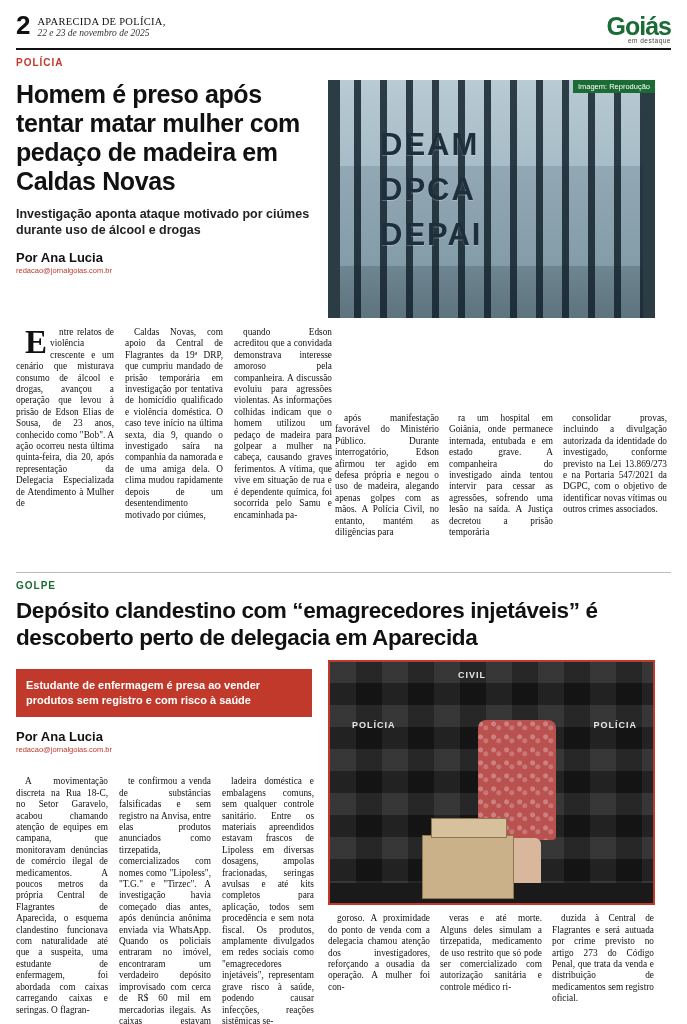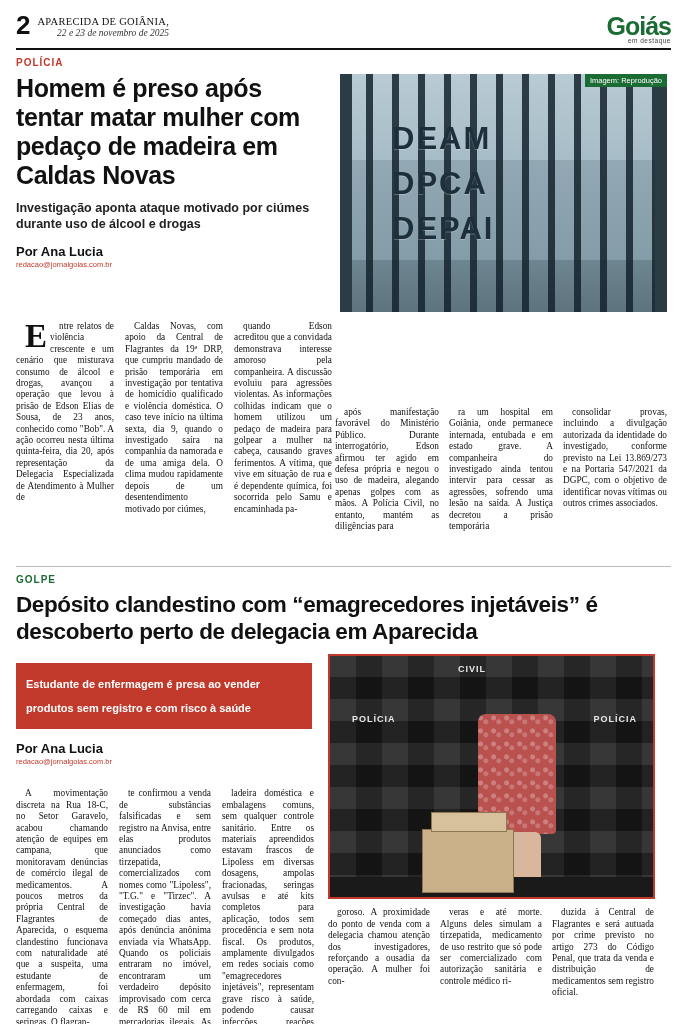--- a/index.html
+++ b/index.html
@@ -12,32 +12,32 @@
     overflow: hidden;
   }
   .page { position: relative; width:687px; height:1024px; padding: 14px 16px 8px 16px; }
 
   
   .masthead { display:flex; align-items:flex-start; justify-content:space-between; border-bottom:2px solid #111; padding-bottom:4px; }
   .mh-left { display:flex; align-items:flex-start; gap:7px; }
   .page-num { font-family:"Liberation Sans", sans-serif; font-weight:bold; font-size:26px; line-height:22px; color:#111; }
   .mh-txt { padding-top:2px; }
   .mh-title { font-family:"Liberation Serif", serif; font-size:10.5px; letter-spacing:.3px; color:#111; }
-  .mh-date { font-family:"Liberation Serif", serif; font-style:italic; font-size:9.5px; color:#333; margin-top:1px;text-align:right; }
+  .mh-date { font-family:"Liberation Serif", serif; font-style:italic; font-size:9.5px; color:#333; margin-top:1px; }
 
   .logo-top { display:flex; flex-direction:column; align-items:flex-end; }
   .logo-wordmark { font-family:"Liberation Sans", sans-serif; font-weight:bold; font-size:25px; letter-spacing:-1px; color:#1b6b34; line-height:24px; }
   .logo-sub { font-family:"Liberation Sans", sans-serif; font-size:6.5px; color:#444; letter-spacing:.5px; margin-top:-1px; }
 
   
   .kicker { font-family:"Liberation Sans", sans-serif; font-weight:bold; font-size:10px; color:#c0392b; letter-spacing:1px; margin-top:7px; }
   .kicker.green { color:#1b6b34; }
 
   
-  .story1 { display:flex; gap:24px; margin-top:6px; }
+  .story1 { display:flex; gap:12px; margin-top:12px; }
   .s1-left { width:300px; }
   .headline {
     font-family:"Liberation Sans", sans-serif; font-weight:bold;
     font-size:25px; line-height:29px; color:#111; letter-spacing:-.4px;
   }
   .subhead {
     font-family:"Liberation Sans", sans-serif; font-weight:bold;
     font-size:12.5px; line-height:16px; color:#222; margin-top:10px;
   }
   .byline { font-family:"Liberation Sans", sans-serif; font-weight:bold; font-size:13px; margin-top:12px; color:#111; }
@@ -67,21 +67,21 @@
   }
   .cols-5 { display:flex; gap:10px; margin-top:8px; }
 
   
   .rule { border-top:1px solid #bbb; margin-top:10px; }
 
   
   .headline2 { font-family:"Liberation Sans", sans-serif; font-weight:bold; font-size:22.5px; line-height:27px; letter-spacing:-.4px; color:#111; margin-top:6px;}
   .red-box {
     background:#c0392b; color:#fff; font-family:"Liberation Sans", sans-serif; font-weight:bold;
-    font-size:11px; line-height:24px; padding:9px 10px; width:296px; margin-top:9px;
+    font-size:11px; line-height:15px; padding:9px 10px; width:296px; margin-top:9px;
   }
   .story2 { display:flex; gap:12px; margin-top:9px; }
   .s2-photo { position:relative; width:327px; height:245px; border:2px solid #c0392b; overflow:hidden; background:#404040; }
   .s2-photo .backdrop { position:absolute; inset:0; background:
      repeating-linear-gradient(0deg, rgba(255,255,255,.06) 0 22px, rgba(0,0,0,.18) 22px 44px),
      repeating-linear-gradient(90deg, rgba(255,255,255,.05) 0 26px, rgba(0,0,0,.2) 26px 52px),
      #1f1f1f; }
   .s2-photo .label { position:absolute; font-family:"Liberation Sans", sans-serif; font-weight:bold; color:#e8e8e8; font-size:9px; letter-spacing:1px;}
   .s2-photo .dress { position:absolute; left:148px; top:58px; width:78px; height:120px; background:#b9514f; border-radius:8px 8px 4px 4px;
      background-image:radial-gradient(circle at 20% 30%, rgba(255,255,255,.28) 0 2px, transparent 3px),
@@ -106,21 +106,21 @@
 </style>
 </head>
 <body>
 
 <div class="page">
 
   <div class="masthead">
     <div class="mh-left">
       <div class="page-num">2</div>
       <div class="mh-txt">
-        <div class="mh-title">APARECIDA DE GOIÂNIA,</div>
+        <div class="mh-title">APARECIDA DE POLÍCIA,</div>
         <div class="mh-date">22 e 23 de novembro de 2025</div>
       </div>
     </div>
     <div class="logo-top">
       <div class="logo-wordmark">Goiás</div>
       <div class="logo-sub">em destaque</div>
     </div>
   </div>
 
   <div class="kicker">POLÍCIA</div>

